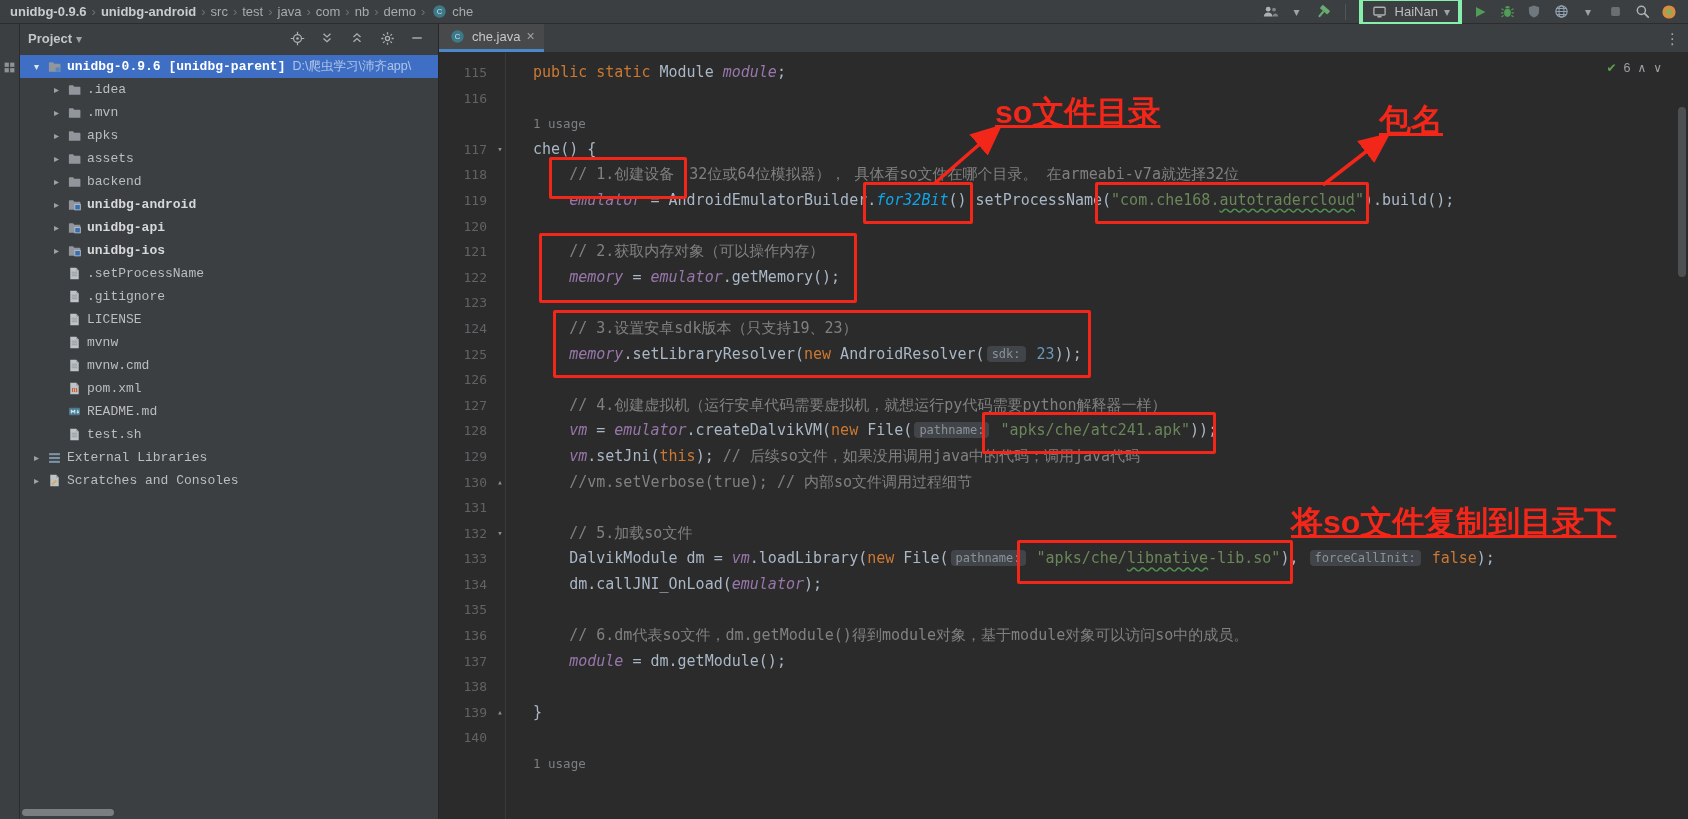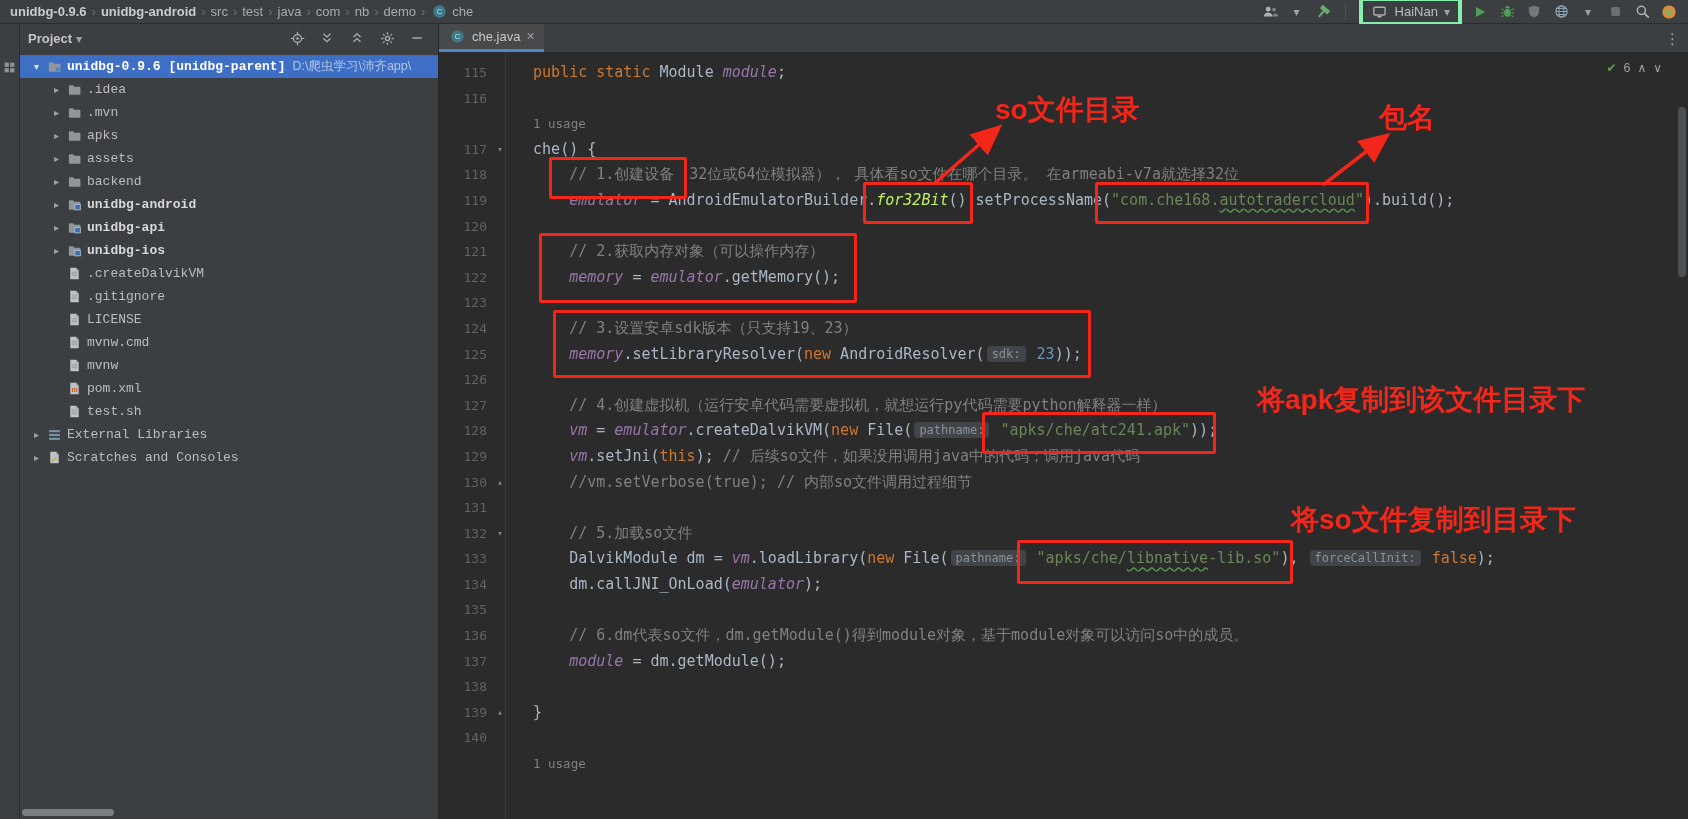--- a/index.html
+++ b/index.html
@@ -60,33 +60,33 @@
   .cline{display:flex;height:25.6px;}
   .lnum{width:48px;flex:none;text-align:right;color:#606366;font-size:13px;padding-right:4px;}
   .fold{width:18px;flex:none;text-align:center;color:#898e93;font-size:9px;}
   .cbody{padding-left:6px;}
   .tk-p{color:#a9b7c6;}
   .tk-k{color:#cc7832;}
   .tk-s{color:#6a8759;}
   .tk-su{color:#6a8759;text-decoration:underline;text-decoration-style:wavy;text-decoration-color:#50924f;text-underline-offset:3px;}
   .tk-c{color:#808080;}
   .tk-f{color:#9876aa;font-style:italic;}
-  .tk-i{color:#bef264;font-style:italic;}
+  .tk-i{color:#0ea5e9;font-style:italic;}
   .tk-n{color:#6897bb;}
   .tk-h{display:inline-block;background:#41454a;color:#8b9198;font-size:12px;line-height:16px;
     padding:0 5px;border-radius:4px;margin:0 2px;transform:translateY(-1px);}
   .usage{color:#7a8084;font-size:12.5px;margin-left:18px;}
   .inspections{position:absolute;top:8px;right:26px;display:flex;align-items:center;gap:7px;
     color:#9aa0a6;font-size:12.5px;}
   .vscroll{position:absolute;right:1px;top:0;bottom:0;width:11px;}
   .vthumb{position:absolute;right:1px;top:54px;width:8px;height:170px;border-radius:5px;background:#4d5052;}
 
   
   .ann-box{position:absolute;border:3px solid var(--ann-red,#f3261a);border-radius:2px;pointer-events:none;}
-  .ann-label{position:absolute;color:var(--ann-red,#f3261a);font-size:28px;font-weight:bold;white-space:nowrap;pointer-events:none;}
+  .ann-label{position:absolute;color:var(--ann-red,#f3261a);font-size:32px;font-weight:bold;white-space:nowrap;pointer-events:none;text-decoration:underline;}
   .ann-arrows{position:absolute;left:0;top:0;pointer-events:none;}
 </style>
 </head>
 <body>
 
 <div class="app">
 
   <header class="topbar">
     <div class="breadcrumbs">
         <span class="bc-item bold">
@@ -350,21 +350,21 @@
           </div>
           <div class="tree-row" style="padding-left: 28px;">
             <span class="chev"></span>
             <span class="ticon">
               <svg width="13" height="15" viewBox="0 0 16 16">
                 <path d="M2.8 1h7.4l3 3.2V15H2.8z" fill="#bdc3c7"></path>
                 <path d="M10.2 1v3.2h3z" fill="#8f969b"></path>
                 <path d="M4.6 6.4h6.8M4.6 8.6h6.8M4.6 10.8h6.8" stroke="#8f969b" stroke-width="1"></path>
               </svg>
             </span>
-            <span class="tlabel">.createDalvikVM</span>
+            <span class="tlabel">.setProcessName</span>
           </div>
           <div class="tree-row" style="padding-left: 28px; text-align: center;">
             <span class="chev"></span>
             <span class="ticon">
               <svg width="13" height="15" viewBox="0 0 16 16">
                 <path d="M2.8 1h7.4l3 3.2V15H2.8z" fill="#bdc3c7"></path>
                 <path d="M10.2 1v3.2h3z" fill="#8f969b"></path>
                 <path d="M4.6 6.4h6.8M4.6 8.6h6.8M4.6 10.8h6.8" stroke="#8f969b" stroke-width="1"></path>
               </svg>
             </span>
@@ -383,43 +383,53 @@
           </div>
           <div class="tree-row" style="padding-left: 28px;">
             <span class="chev"></span>
             <span class="ticon">
               <svg width="13" height="15" viewBox="0 0 16 16">
                 <path d="M2.8 1h7.4l3 3.2V15H2.8z" fill="#bdc3c7"></path>
                 <path d="M10.2 1v3.2h3z" fill="#8f969b"></path>
                 <path d="M4.6 6.4h6.8M4.6 8.6h6.8M4.6 10.8h6.8" stroke="#8f969b" stroke-width="1"></path>
               </svg>
             </span>
+            <span class="tlabel">mvnw</span>
+          </div>
+          <div class="tree-row" style="padding-left: 28px;">
+            <span class="chev"></span>
+            <span class="ticon">
+              <svg width="13" height="15" viewBox="0 0 16 16">
+                <path d="M2.8 1h7.4l3 3.2V15H2.8z" fill="#bdc3c7"></path>
+                <path d="M10.2 1v3.2h3z" fill="#8f969b"></path>
+                <path d="M4.6 6.4h6.8M4.6 8.6h6.8M4.6 10.8h6.8" stroke="#8f969b" stroke-width="1"></path>
+              </svg>
+            </span>
             <span class="tlabel">mvnw.cmd</span>
           </div>
           <div class="tree-row" style="padding-left: 28px;">
             <span class="chev"></span>
             <span class="ticon">
               <svg width="13" height="15" viewBox="0 0 16 16">
                 <path d="M2.8 1h7.4l3 3.2V15H2.8z" fill="#bdc3c7"></path>
                 <path d="M10.2 1v3.2h3z" fill="#8f969b"></path>
-                <path d="M4.6 6.4h6.8M4.6 8.6h6.8M4.6 10.8h6.8" stroke="#8f969b" stroke-width="1"></path>
-              </svg>
-            </span>
-            <span class="tlabel">mvnw</span>
-          </div>
-          <div class="tree-row" style="padding-left: 28px;">
-            <span class="chev"></span>
-            <span class="ticon">
-              <svg width="13" height="15" viewBox="0 0 16 16">
-                <path d="M2.8 1h7.4l3 3.2V15H2.8z" fill="#bdc3c7"></path>
-                <path d="M10.2 1v3.2h3z" fill="#8f969b"></path>
                 <text x="8" y="12.6" text-anchor="middle" font-size="9" font-weight="bold" font-family="Liberation Serif,serif" fill="#cf5c2c">m</text>
               </svg>
             </span>
             <span class="tlabel">pom.xml</span>
+          </div>
+          <div class="tree-row" style="padding-left: 28px;">
+            <span class="chev"></span>
+            <span class="ticon">
+              <svg width="15" height="13" viewBox="0 0 16 16">
+                <rect x="1.2" y="3.4" width="13.6" height="9.2" rx="1.6" fill="#4a7a8f"></rect>
+                <path d="M3.4 10.6V5.8h1.4l1.4 1.8 1.4-1.8H9v4.8H7.6V8l-1.4 1.7L4.8 8v2.6zM11.4 5.8h1.4v2.4h1.4l-2.1 2.6-2.1-2.6h1.4z" fill="#cfe3ea"></path>
+              </svg>
+            </span>
+            <span class="tlabel">README.md</span>
           </div>
           <div class="tree-row" style="padding-left: 28px;">
             <span class="chev"></span>
             <span class="ticon">
               <svg width="13" height="15" viewBox="0 0 16 16">
                 <path d="M2.8 1h7.4l3 3.2V15H2.8z" fill="#bdc3c7"></path>
                 <path d="M10.2 1v3.2h3z" fill="#8f969b"></path>
                 <path d="M4.6 6.4h6.8M4.6 8.6h6.8M4.6 10.8h6.8" stroke="#8f969b" stroke-width="1"></path>
               </svg>
             </span>
@@ -485,21 +495,20 @@
         <div class="ann-box" style="left:110px;top:104px;width:132px;height:36px"></div>
         <div class="ann-box" style="left:424px;top:129px;width:104px;height:36px"></div>
         <div class="ann-box" style="left:656px;top:129px;width:268px;height:36px"></div>
         <div class="ann-box" style="left:100px;top:180px;width:312px;height:64px"></div>
         <div class="ann-box" style="left:114px;top:257px;width:532px;height:62px"></div>
         <div class="ann-box" style="left:543px;top:359px;width:228px;height:36px"></div>
         <div class="ann-box" style="left:578px;top:487px;width:270px;height:38px"></div>
 
         <div class="ann-label" style="left:556px;top:38px">so文件目录</div>
         <div class="ann-label" style="left:940px;top:46px">包名</div>
-        <div class="ann-label" style="left:818px;top:328px">将apk复制到该文件目录下</div>
         <div class="ann-label" style="left:852px;top:448px">将so文件复制到目录下</div>
 
         <svg class="ann-arrows" width="1248" height="767">
           <defs>
             <marker id="ah" markerWidth="9" markerHeight="8" refX="7" refY="4" orient="auto">
               <path d="M0,0 L9,4 L0,8 z" fill="#f3261a"></path>
             </marker>
           </defs>
           <path d="M496,130 L558,76" stroke="#f3261a" stroke-width="3.5" fill="none" marker-end="url(#ah)"></path>
           <path d="M884,132 L946,84" stroke="#f3261a" stroke-width="3.5" fill="none" marker-end="url(#ah)"></path>

